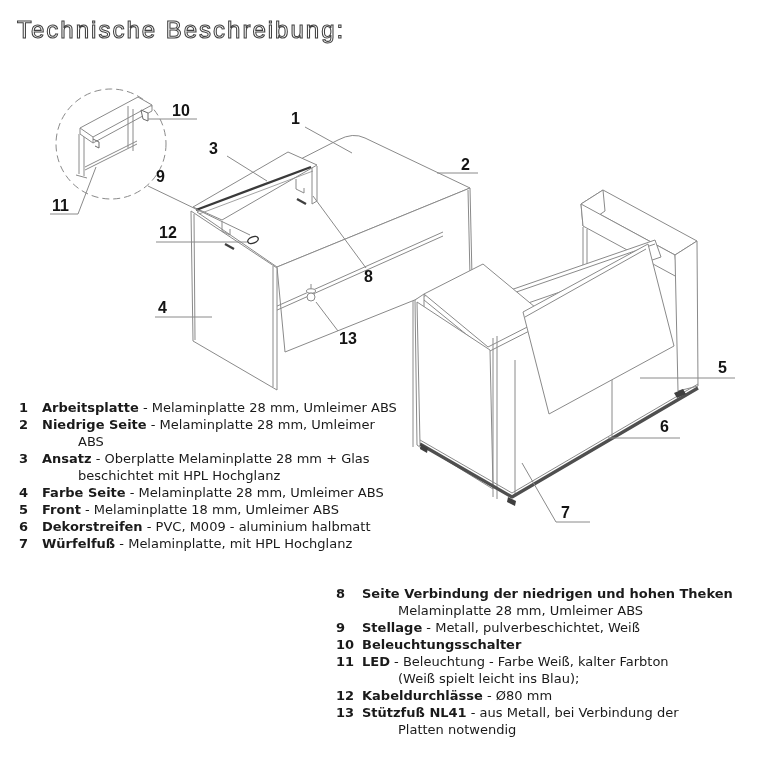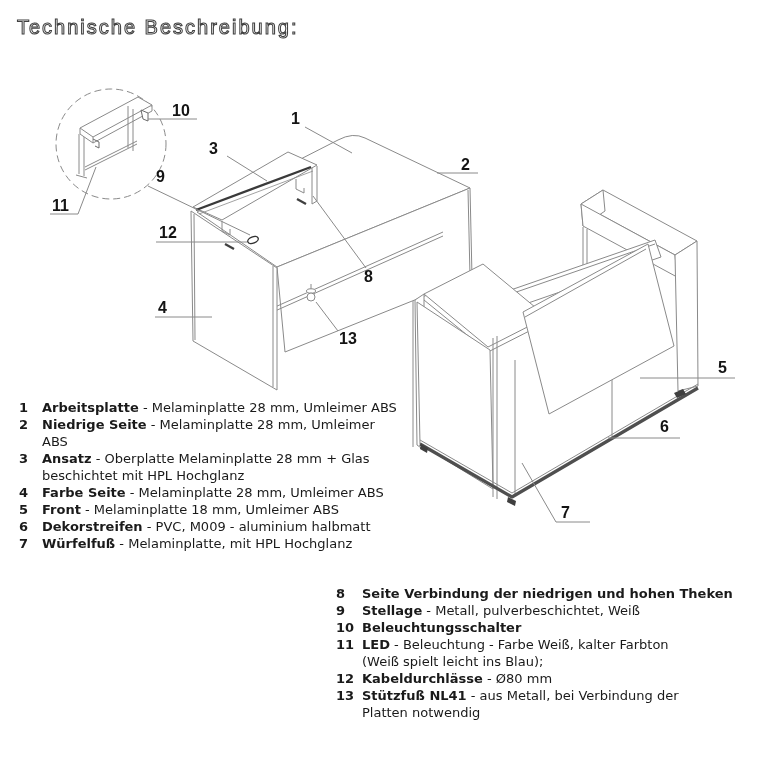--- a/index.html
+++ b/index.html
@@ -1,32 +1,32 @@
 <!DOCTYPE html>
 <html><head>
 <meta charset="utf-8">
 <style>
   html,body{margin:0;padding:0;}
   body{width:768px;height:768px;position:relative;background:#ffffff;overflow:hidden;
        font-family:"DejaVu Sans",sans-serif;}
   .title{position:absolute;left:17px;top:16px;font-family:"Liberation Sans",sans-serif;
-         font-size:20px;letter-spacing:2px;color:#414141;font-weight:400;
+         font-size:24px;letter-spacing:2px;color:#414141;font-weight:400;
          -webkit-text-fill-color:transparent;-webkit-text-stroke:1.05px #414141;}
   svg{position:absolute;left:0;top:0;}
   .lbl{font-family:"Liberation Sans",sans-serif;font-weight:bold;font-size:16px;fill:#141414;}
   .legend{position:absolute;font-size:13px;line-height:17px;color:#1a1a1a;}
   .legend-left{left:19px;top:399px;width:382px;}
   .legend-right{left:336px;top:585px;width:430px;}
   .lrow{display:flex;align-items:flex-start;}
   .lnum{font-weight:bold;flex-shrink:0;}
   .legend-left .lnum{width:23px;}
   .legend-right .lnum{width:26px;}
   .ltxt{flex:1;}
   .lname{font-weight:bold;}
-  .lline2{display:block;}
+  .lline2{display:block;margin-left:36px;}
 </style>
 </head>
 <body>
 
 <div class="title">Technische Beschreibung:</div>
 
 <svg width="768" height="768" viewBox="0 0 768 768">
   <g stroke="#8a8a8a" stroke-width="1" fill="none" stroke-linejoin="round">
 
     <g>
@@ -164,21 +164,21 @@
   </div>
   <div class="lrow">
     <span class="lnum">7</span>
     <div class="ltxt"><span class="lname">Würfelfuß</span><span> - Melaminplatte, mit HPL Hochglanz</span></div>
   </div>
 </div>
 
 <div class="legend legend-right">
   <div class="lrow">
     <span class="lnum">8</span>
-    <div class="ltxt"><span class="lname">Seite Verbindung der niedrigen und hohen Theken</span></div>
+    <div class="ltxt"><span class="lname">Seite Verbindung der niedrigen und hohen Theken</span><span class="lline2">Melaminplatte 28 mm, Umleimer ABS</span></div>
   </div>
   <div class="lrow">
     <span class="lnum">9</span>
     <div class="ltxt"><span class="lname">Stellage</span><span> - Metall, pulverbeschichtet, Weiß</span></div>
   </div>
   <div class="lrow">
     <span class="lnum">10</span>
     <div class="ltxt"><span class="lname">Beleuchtungsschalter</span></div>
   </div>
   <div class="lrow">

